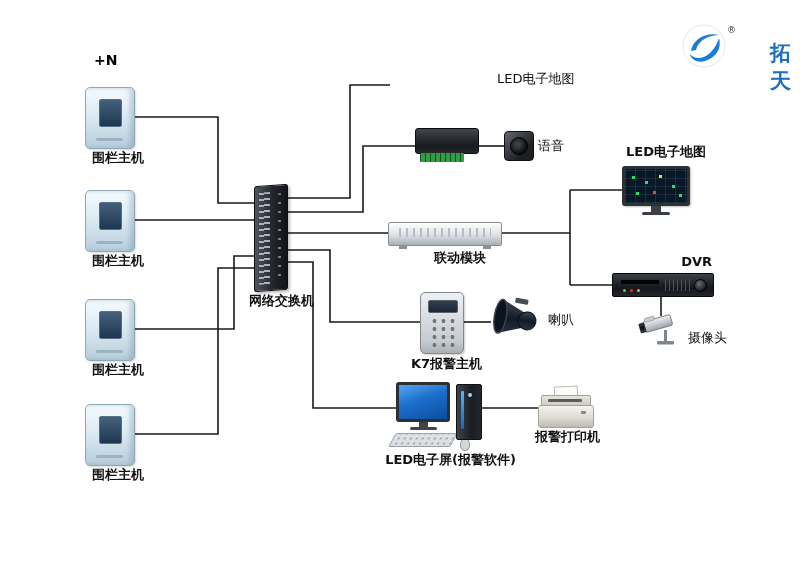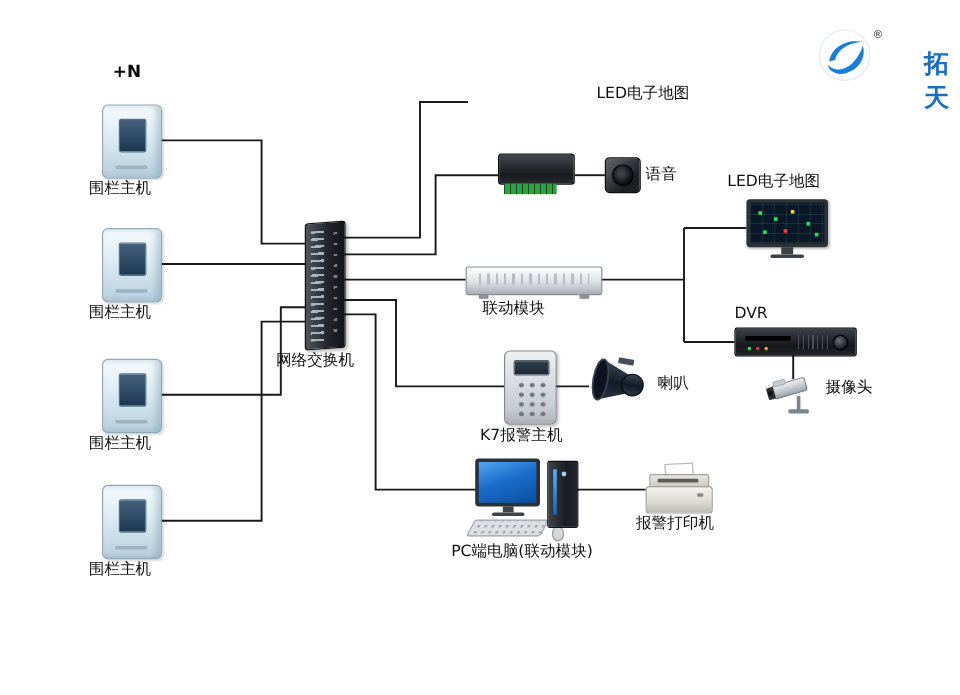--- a/index.html
+++ b/index.html
@@ -1,21 +1,21 @@
 <!DOCTYPE html>
 <html><head>
 <meta charset="utf-8">
 <style>
   html,body{margin:0;padding:0;background:#fff;}
   .stage{position:relative;width:800px;height:579px;background:#ffffff;overflow:hidden;
          font-family:"DejaVu Sans","Liberation Sans",sans-serif;color:#111;}
   .wires{position:absolute;left:0;top:0;}
   .wires polyline{fill:none;stroke:#1a1a1a;stroke-width:1.6;}
   .lbl{position:absolute;font-size:13px;line-height:16px;color:#101010;white-space:nowrap;}
-  .lbl.center{text-align:left;}
+  .lbl.center{text-align:right;font-weight:bold;}
   .dev{position:absolute;}
 
   
   .fence-host{width:48px;height:60px;border-radius:5px;border:1px solid #8fa9b8;
     background:linear-gradient(180deg,#f6fbfe 0%,#dcebf3 45%,#b7cedb 100%);
     box-shadow:inset -4px 0 5px rgba(110,145,165,.38),1px 1px 2px rgba(0,0,0,.15);}
   .fh-screen{position:absolute;left:13px;top:11px;width:21px;height:26px;border-radius:2px;
     background:linear-gradient(180deg,#44617c,#1e3750);border:1px solid #53718a;}
   .fh-line{position:absolute;left:10px;bottom:7px;width:27px;height:3px;background:#9db3c1;border-radius:2px;}
 
@@ -226,21 +226,21 @@
     </defs>
     <g transform="rotate(-16 22 16)">
       <rect x="8" y="10" width="28" height="11" rx="2" fill="url(#camg)" stroke="#6b7178" stroke-width="0.8"></rect>
       <rect x="3" y="10.5" width="6" height="10" rx="1" fill="#2c3035"></rect>
       <circle cx="5.5" cy="15.5" r="2" fill="#111"></circle>
       <rect x="10" y="7" width="10" height="4" rx="1" fill="#c7ccd1" stroke="#8a9097" stroke-width="0.6"></rect>
     </g>
     <rect x="28" y="22" width="3" height="12" fill="#7d858d"></rect>
     <rect x="21" y="33" width="17" height="3.5" rx="1" fill="#7d858d"></rect>
   </svg>
-  <div class="lbl" style="left:688px;top:316px">摄像头</div>
+  <div class="lbl" style="left:688px;top:330px">摄像头</div>
 
   <div class="dev k7" style="left:420px;top:292px">
     <div class="k7-screen"></div>
     <div class="k7-keys"></div>
   </div>
   <div class="lbl center" style="left:400px;top:356px;width:82px">K7报警主机</div>
 
   <svg class="dev" style="left:490px;top:296px" width="52" height="48" viewBox="0 0 52 48">
     <defs>
       <linearGradient id="horng" x1="0" y1="0" x2="0" y2="1">
@@ -264,21 +264,21 @@
     </div>
     <div class="pc-stand"></div>
     <div class="pc-base"></div>
     <div class="pc-keyboard"></div>
     <div class="pc-mouse"></div>
     <div class="pc-tower">
       <div class="pc-tower-strip"></div>
       <div class="pc-tower-btn"></div>
     </div>
   </div>
-  <div class="lbl center" style="left:376px;top:452px;width:140px">PC端电脑(联动模块)</div>
+  <div class="lbl center" style="left:376px;top:452px;width:140px">LED电子屏(报警软件)</div>
 
   <div class="dev printer" style="left:538px;top:386px">
     <div class="pr-paper"></div>
     <div class="pr-top"></div>
     <div class="pr-slot"></div>
     <div class="pr-body"></div>
     <div class="pr-btn"></div>
   </div>
   <div class="lbl center" style="left:530px;top:429px;width:70px">报警打印机</div>
 

